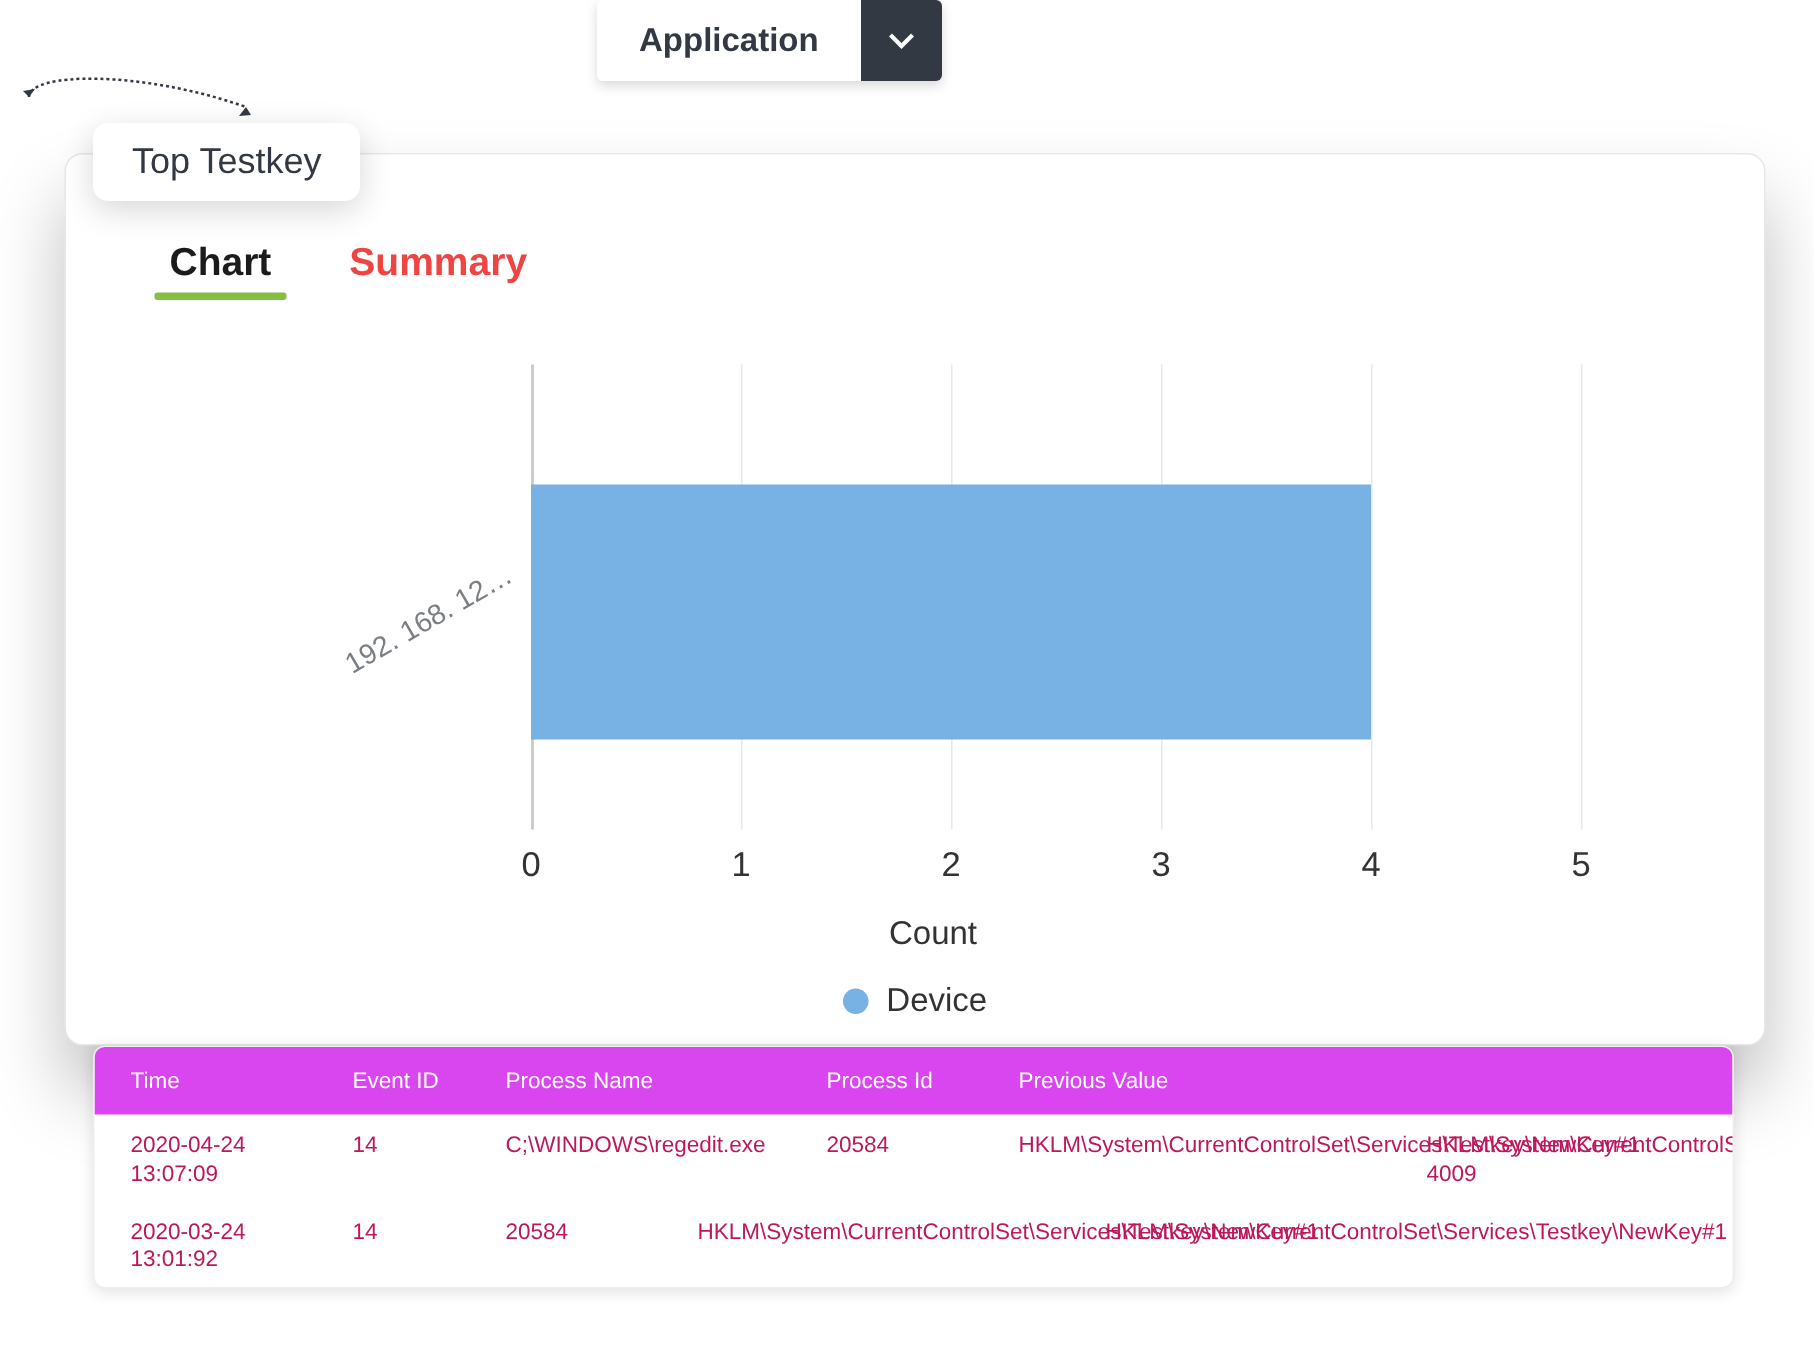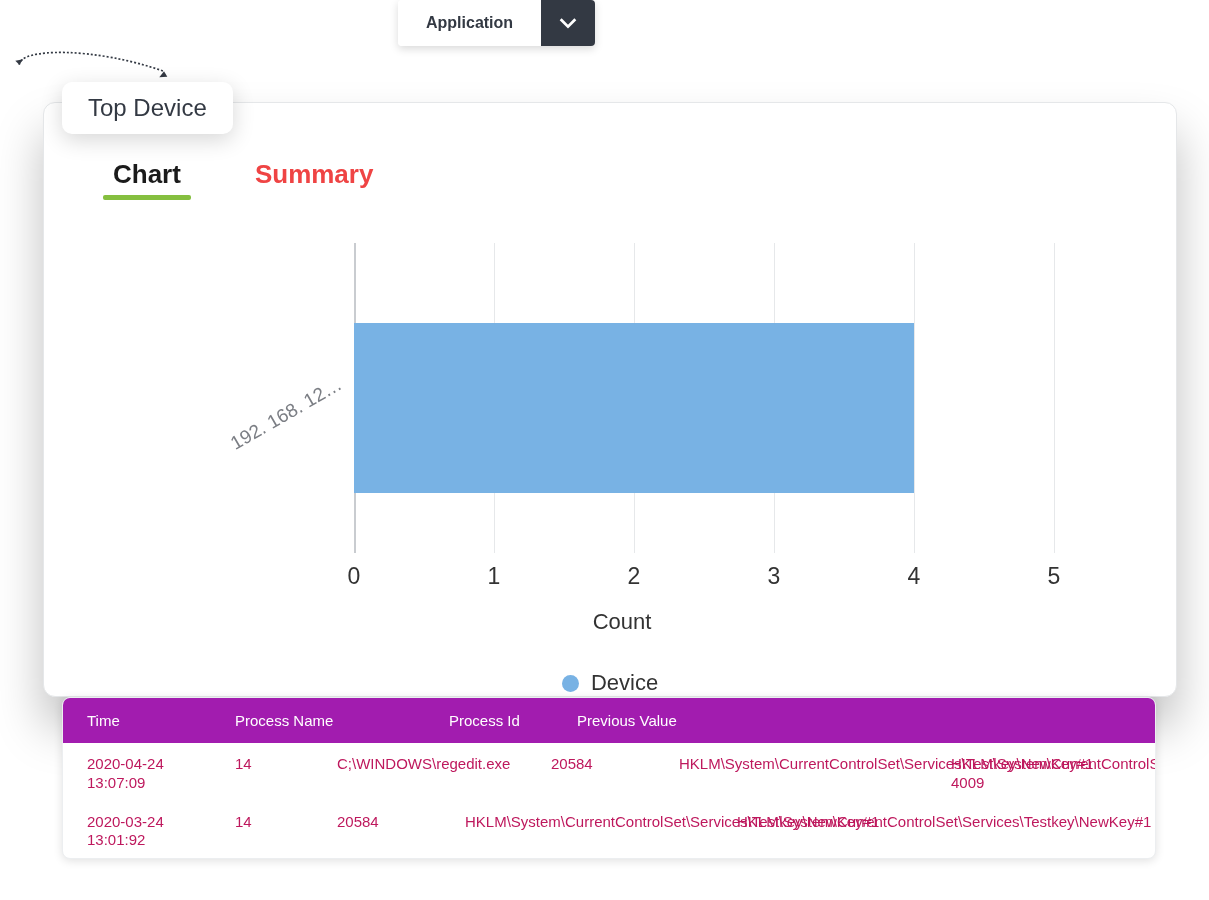--- a/index.html
+++ b/index.html
@@ -1,51 +1,51 @@
 <!DOCTYPE html>
 <html><head>
 <meta charset="utf-8">
 <style>
   * { box-sizing: border-box; }
   html, body { margin:0; padding:0; background:#fff; font-family: "Segoe UI", Arial, sans-serif; color:#333; }
   body{ width:1209px; height:900px; position:relative; }
 
   
   .select-wrap{ position:absolute; left:398px; top:0; display:flex; box-shadow:0 3px 8px rgba(0,0,0,.15); border-radius:4px; overflow:hidden; }
-  .select-label{ background:#fff; color:#333943; font-size:16px; font-weight:600; padding:14px 28px; display:flex; align-items:center; }
+  .select-label{ background:#fff; color:#333943; font-size:22px; font-weight:600; padding:14px 28px; display:flex; align-items:center; }
   .select-btn{ background:#333943; width:54px; display:flex; align-items:center; justify-content:center; }
   .select-btn svg{ width:22px; height:22px; fill:#fff; }
 
   
   .pill{ position:absolute; left:62px; top:82px; background:#fff; border-radius:10px; box-shadow:0 6px 22px rgba(0,0,0,.16); padding:12px 26px; color:#333943; font-size:24px; z-index:5; }
 
   .curved-arrow{ position:absolute; left:14px; top:38px; width:200px; height:60px; pointer-events:none; }
 
   
   .card{ position:absolute; left:43px; top:102px; width:1134px; height:595px; background:#fff; border:1px solid #e5e7e9; border-radius:12px; box-shadow:0 30px 48px rgba(0,0,0,.25); overflow:hidden; }
-  .tabs{ position:absolute; left:67px; top:56px; display:flex; gap:70px; align-items:flex-end; }
+  .tabs{ position:absolute; left:67px; top:56px; display:flex; gap:48px; align-items:flex-end; }
   .tab{ font-size:26px; font-weight:700; color:#ef4444; padding:0 2px 8px; cursor:pointer; }
   .tab.active{ color:#1b1b1b; }
   .tab-underline{ position:absolute; bottom:-2px; left:-8px; right:-8px; height:5px; background:#85bf3f; border-radius:2px; }
   .tab-wrap{ position:relative; }
 
   
   .chart{ position:absolute; left:310px; top:140px; width:700px; height:340px; }
   .grid-line{ position:absolute; top:0; bottom:30px; width:1px; background:#e6e8ea; }
   .axis-zero{ position:absolute; top:0; bottom:30px; left:0; width:2px; background:#c9ccd0; }
   .tick{ position:absolute; top:320px; color:#333; font-size:23px; transform:translateX(-50%); }
   .bar{ position:absolute; top:80px; height:170px; left:0; background:#78b2e4; }
   .y-label{ position:absolute; left:180px; top:300px; transform:rotate(-30deg); color:#7b7e84; font-size:19px; white-space:nowrap; }
   .xaxis-label{ position:absolute; left:0; right:0; bottom:0; text-align:center; color:#333; font-size:22px; }
-  .legend{ position:absolute; left:0; right:0; bottom:0; display:flex; justify-content:center; align-items:center; gap:12px; color:#333; font-size:22px; }
+  .legend{ position:absolute; left:0; right:0; bottom:16px; display:flex; justify-content:center; align-items:center; gap:12px; color:#333; font-size:22px; }
   .legend-dot{ width:17px; height:17px; border-radius:50%; background:#78b2e4; }
 
   
   .table-card{ position:absolute; left:62px; top:697px; width:1094px; border-radius:8px; box-shadow:0 2px 10px rgba(0,0,0,.12); border:1px solid #eceef0; overflow:hidden; background:#fff; }
-  .thead{ display:flex; background:#a21caf; color:#fff; font-size:15px; }
+  .thead{ display:flex; background:#d946ef; color:#fff; font-size:15px; }
   .thead > div{ padding:14px 10px; }
   .trow{ display:flex; color:#be185d; font-size:15px; }
   .trow > div{ padding:12px 10px 8px; line-height:1.25; }
   .c0{ width:162px; padding-left:24px !important; }
   .c1{ width:102px; }
   .c2{ width:214px; }
   .c3{ width:128px; }
   .c4{ width:272px; }
   .c5{ width:212px; }
 </style>
@@ -60,21 +60,21 @@
 
 <div class="select-wrap">
   <div class="select-label">Application</div>
   <div class="select-btn">
     <svg viewBox="0 0 24 24">
         <path d="M4 8 L12 16 L20 8" fill="none" stroke="#fff" stroke-width="3"></path>
       </svg>
   </div>
 </div>
 
-<div class="pill">Top Device</div>
+<div class="pill">Top Testkey</div>
 
 <div class="card">
   <div class="tabs">
     <div class="tab-wrap">
       <div class="tab active">Chart</div>
       <div class="tab-underline"></div>
     </div>
     <div class="tab">Summary</div>
   </div>
 
@@ -102,20 +102,21 @@
 
   <div class="legend">
     <span class="legend-dot"></span>
     <span>Device</span>
   </div>
 </div>
 
 <div class="table-card">
   <div class="thead">
     <div class="c0">Time</div>
+    <div class="c1">Event ID</div>
     <div class="c2">Process Name</div>
     <div class="c3">Process Id</div>
     <div class="c4">Previous Value</div>
   </div>
 
   <div class="trow">
     <div class="c0">2020-04-24 13:07:09</div>
     <div class="c1">14</div>
     <div class="c2">C;\WINDOWS\regedit.exe</div>
     <div class="c3">20584</div>

